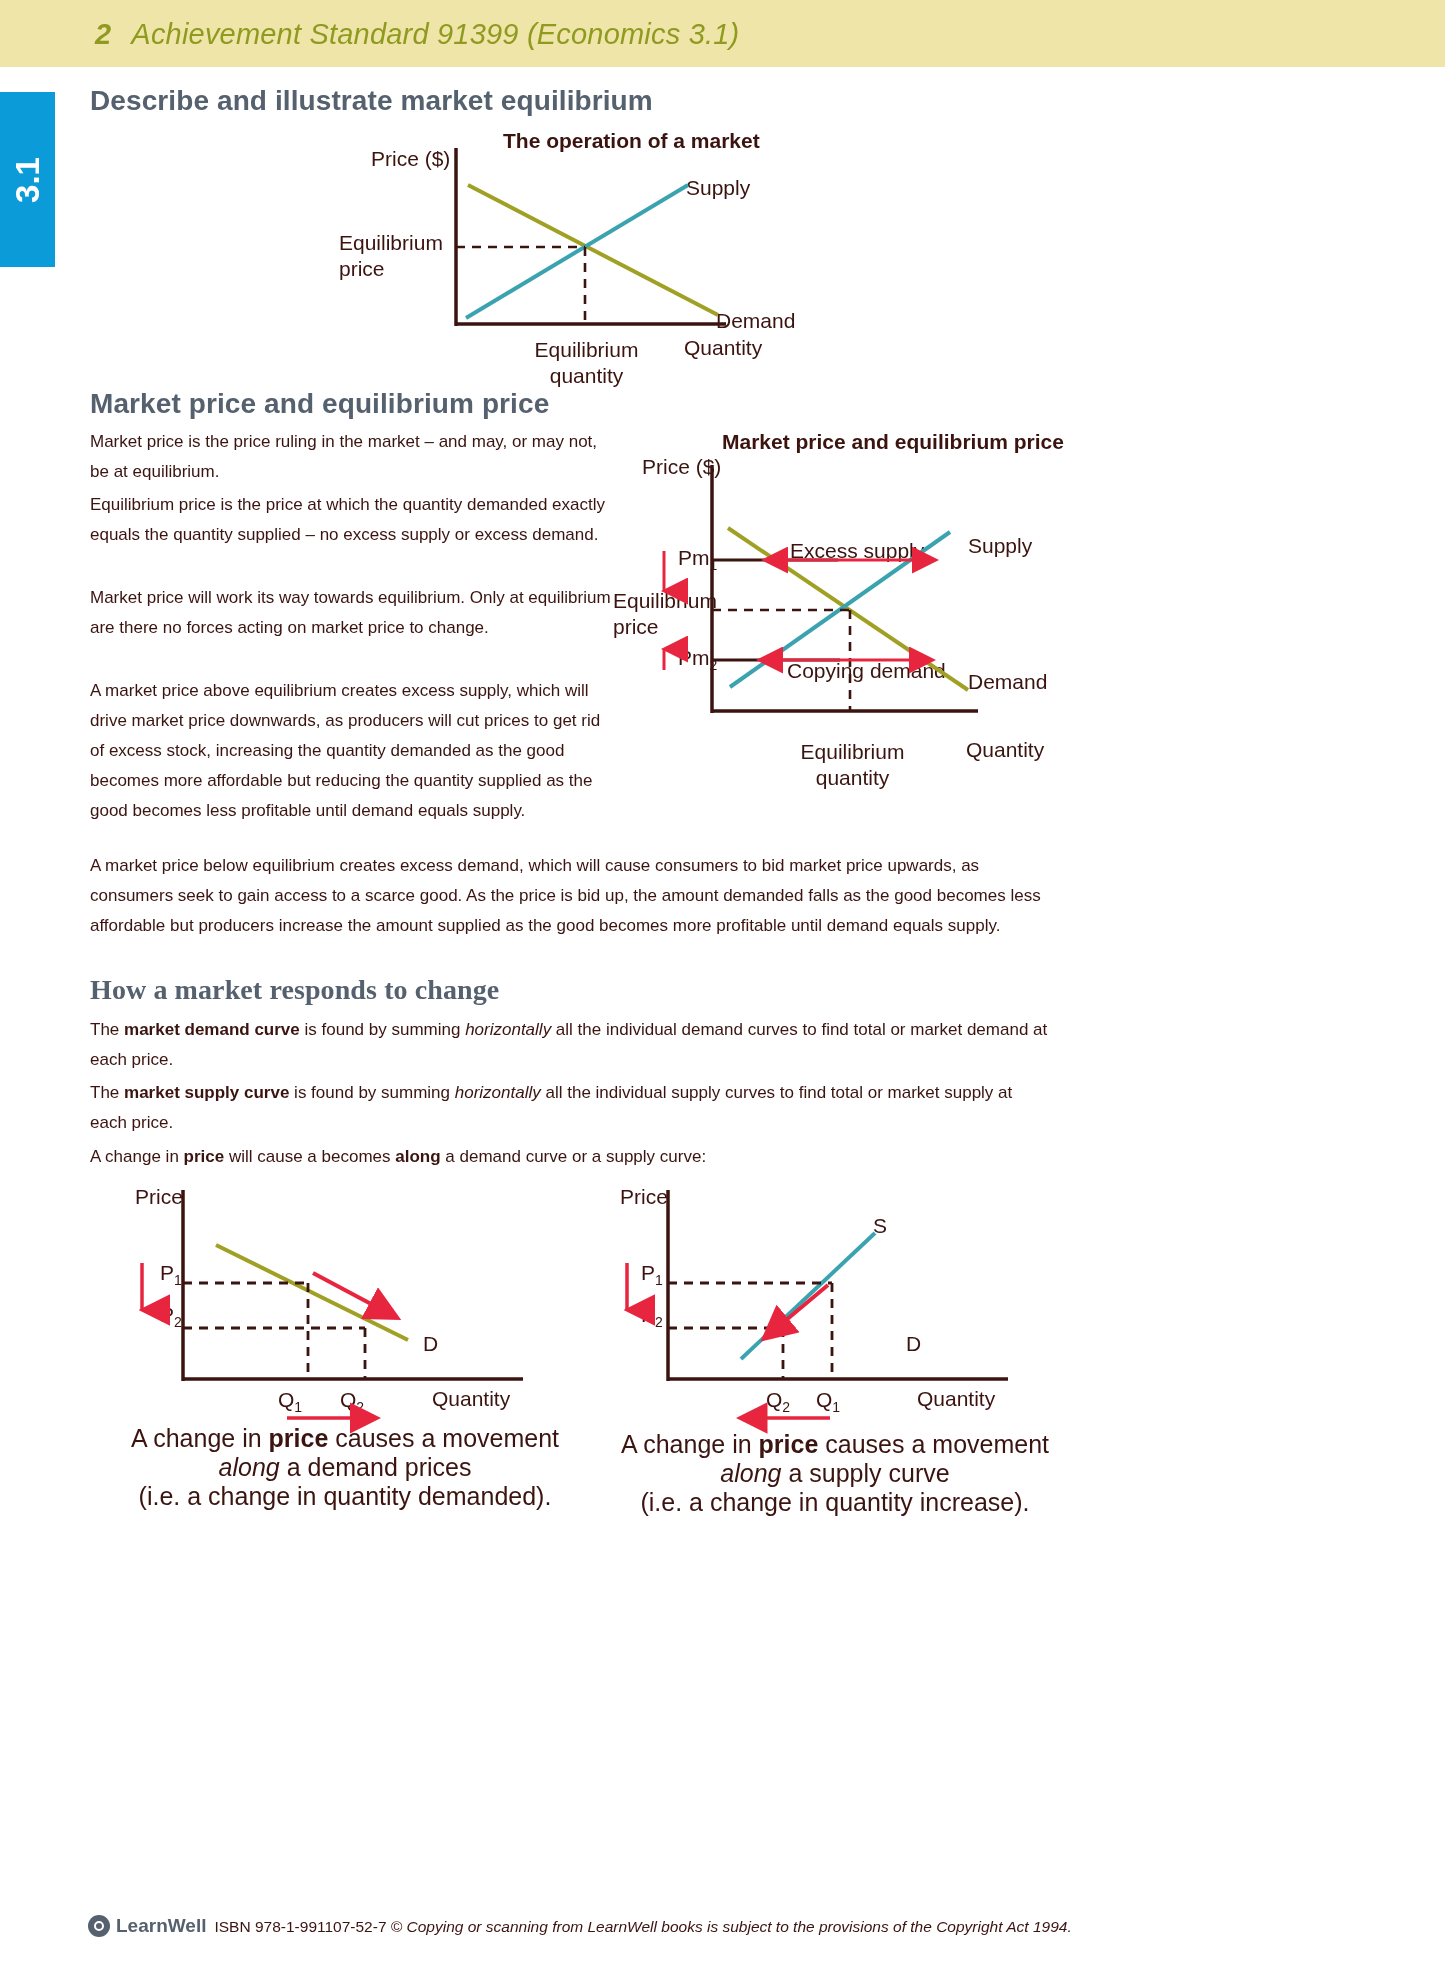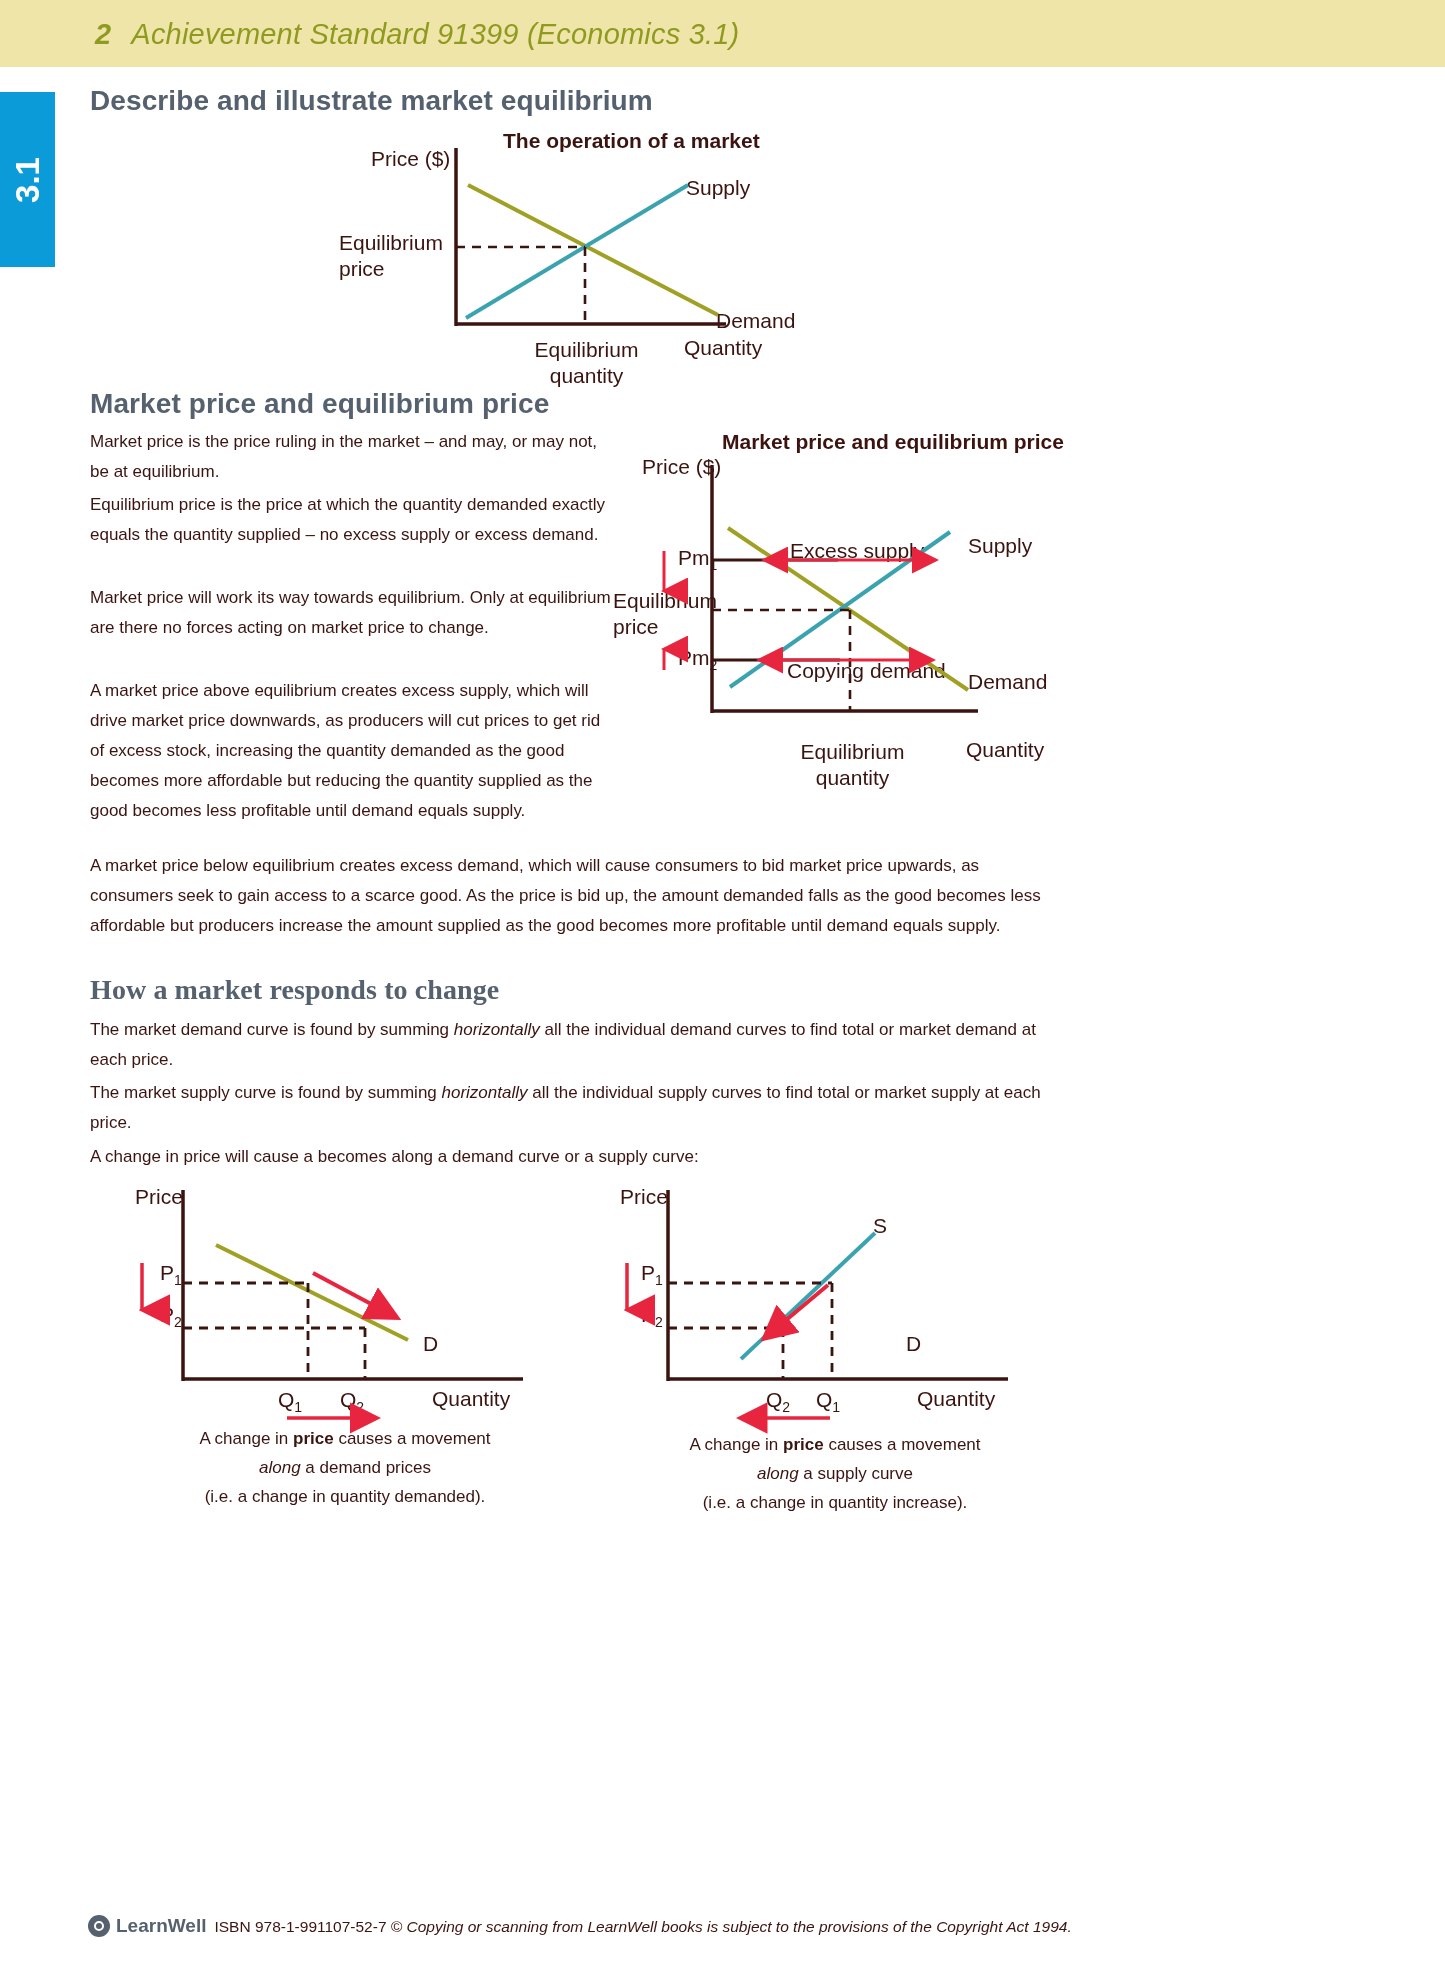--- a/index.html
+++ b/index.html
@@ -34,33 +34,33 @@
     text-align:center;line-height:36px;
   }
   
   .h2{
     position:absolute;color:#55616e;font-weight:bold;font-size:28px;
     letter-spacing:.1px;white-space:nowrap;
   }
   .para{
     position:absolute;color:#3b1410;font-size:17px;line-height:30px;
   }
-  .para b{font-weight:normal;}
+  .para b{font-weight:bold;}
   .para i{font-style:italic;}
   .figtitle{
     position:absolute;font-weight:bold;font-size:21px;color:#3b1410;
     white-space:nowrap;
   }
   .lbl{
     position:absolute;font-size:21px;color:#3b1410;white-space:nowrap;
     line-height:26px;
   }
   .lbl.ctr{text-align:center;}
   .cap{
-    position:absolute;font-size:17px;color:#3b1410;text-align:center;
+    position:absolute;font-size:25px;color:#3b1410;text-align:center;
     line-height:29px;
   }
   .cap b{font-weight:bold;}
   .cap i{font-style:italic;}
   svg{position:absolute;overflow:visible;}
   .sub{font-size:14px;vertical-align:sub;}
   #footer{
     position:absolute;left:88px;top:1915px;width:1290px;
     font-size:15.5px;color:#3b1410;white-space:nowrap;
   }

